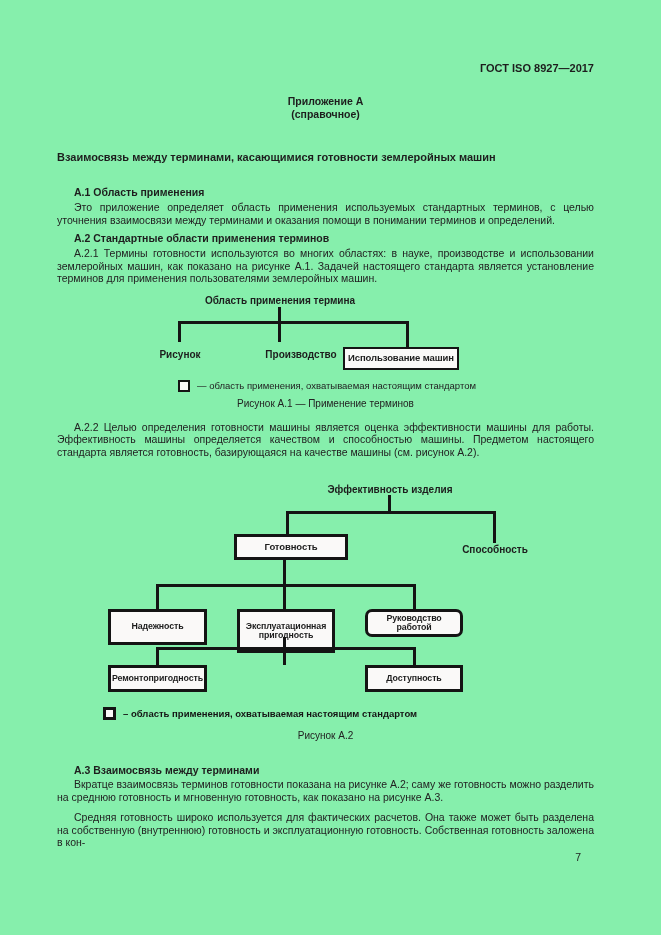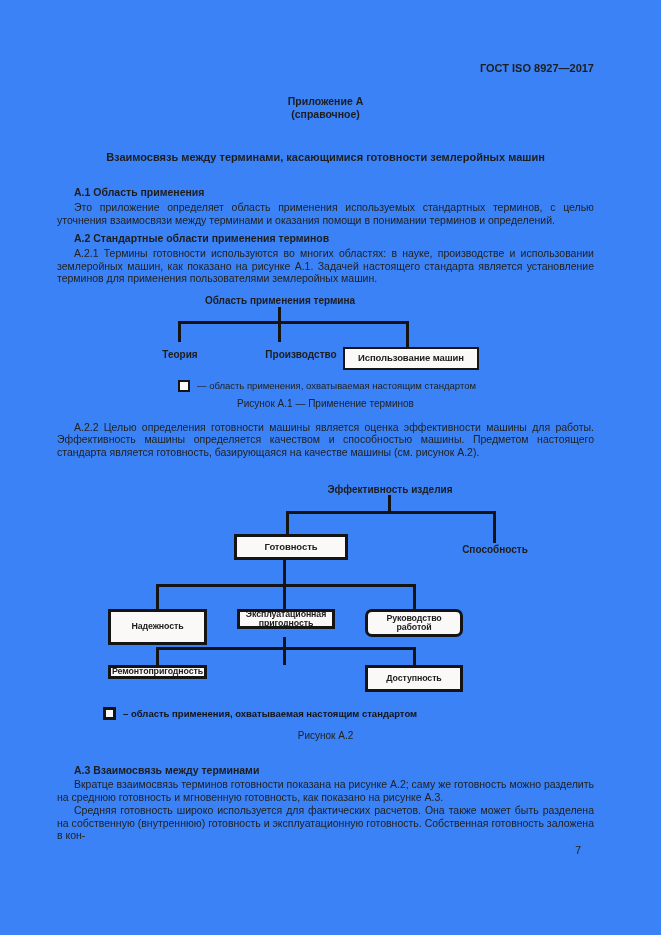--- a/index.html
+++ b/index.html
@@ -1,44 +1,44 @@
 <!DOCTYPE html>
 <html><head>
 <meta charset="utf-8">
 <style>
   * { margin:0; padding:0; box-sizing:border-box; }
   html,body { background:#e8e8e8; }
   .page {
     position:relative;
     width:661px; height:935px;
-    background:#3b82f6;
+    background:#86efac;
     font-family:"Liberation Sans","DejaVu Sans",sans-serif;
     color:#1d1d1d;
     overflow:hidden;
     margin:0 auto;
   }
   .content { padding:0 67px 0 57px; }
 
   .doc-header { margin-top:62px; text-align:right; font-weight:bold; font-size:11px; line-height:13px; }
   .appendix-label { margin-top:20px; text-align:center; font-weight:bold; font-size:10.5px; line-height:13px; }
   .appendix-type  { text-align:center; font-weight:bold; font-size:10.5px; line-height:13px; }
-  .doc-title { margin-top:30px; text-align:center; font-weight:bold; font-size:11px; line-height:13px; }
+  .doc-title { margin-top:30px; text-align:left; font-weight:bold; font-size:11px; line-height:13px; }
 
   .heading { font-weight:bold; font-size:10.5px; line-height:13px; margin-left:17px; }
   .h-a1  { margin-top:22px; }
   .h-a2  { margin-top:6px; }
   .h-a3  { margin-top:19px; }
   .h-a31 { margin-top:2px; }
 
   .para { font-size:10.5px; line-height:12.5px; text-align:justify; text-indent:17px; color:#222; }
   .p-a1  { margin-top:2px; }
   .p-a21 { margin-top:2px; }
   .p-a22 { margin-top:8px; }
   .p-a31a{ margin-top:1px; }
-  .p-a31b{ margin-top:1px; }
+  .p-a31b{ margin-top:8px; }
 
   .figure { position:relative; width:537px; }
   .fig1 { margin-top:7px;  height:121px; }
   .fig2 { margin-top:24px; height:263px; }
 
   .vl, .hl { position:absolute; background:#141414; }
 
   .node-label { position:absolute; transform:translateX(-50%); font-weight:bold; font-size:10px; white-space:nowrap; }
 
   .bx { position:absolute; background:#faf9f8; border:3px solid #141414;
@@ -78,23 +78,23 @@
     <div class="heading h-a2">А.2 Стандартные области применения терминов</div>
     <p class="para p-a21">А.2.1 Термины готовности используются во многих областях: в науке, производстве и использовании землеройных машин, как показано на рисунке А.1. Задачей настоящего стандарта является установление терминов для применения пользователями землеройных машин.</p>
 
     <div class="figure fig1">
       <div class="node-label" style="left:223px; top:3px;">Область применения термина</div>
       <div class="vl" style="left:221px; top:15px; width:3px; height:15px;"></div>
       <div class="hl" style="left:121px; top:29px; width:231px; height:3px;"></div>
       <div class="vl" style="left:121px; top:29px; width:3px; height:21px;"></div>
       <div class="vl" style="left:221px; top:29px; width:3px; height:21px;"></div>
       <div class="vl" style="left:349px; top:29px; width:3px; height:27px;"></div>
-      <div class="node-label" style="left:123px; top:57px;">Теория</div>
+      <div class="node-label" style="left:123px; top:57px;">Рисунок</div>
       <div class="node-label" style="left:224px; top:57px;padding-left:40px;">Производство</div>
-      <div class="bx bx-thin" style="left:286px; top:55px; width:136px; height:23px;">Использование машин</div>
+      <div class="bx bx-thin" style="left:286px; top:55px; width:116px; height:23px;">Использование машин</div>
       <div class="legend" style="left:121px; top:88px;">
         <span class="legend-square"></span>
         <span class="legend-text">— область применения, охватываемая настоящим стандартом</span>
       </div>
       <div class="fig-caption" style="top:106px;">Рисунок А.1 — Применение терминов</div>
     </div>
 
     <p class="para p-a22">А.2.2 Целью определения готовности машины является оценка эффективности машины для работы. Эффективность машины определяется качеством и способностью машины. Предметом настоящего стандарта является готовность, базирующаяся на качестве машины (см. рисунок А.2).</p>
 
     <div class="figure fig2">
@@ -104,28 +104,28 @@
       <div class="vl" style="left:229px; top:29px; width:3px; height:25px;"></div>
       <div class="vl" style="left:436px; top:29px; width:3px; height:32px;"></div>
       <div class="bx bx-g" style="left:177px; top:52px; width:114px; height:26px;">Готовность</div>
       <div class="node-label" style="left:438px; top:62px;">Способность</div>
       <div class="vl" style="left:226px; top:78px; width:3px; height:26px;"></div>
       <div class="hl" style="left:99px; top:102px; width:260px; height:3px;"></div>
       <div class="vl" style="left:99px;  top:102px; width:3px; height:25px;"></div>
       <div class="vl" style="left:226px; top:102px; width:3px; height:25px;"></div>
       <div class="vl" style="left:356px; top:102px; width:3px; height:25px;"></div>
       <div class="bx" style="left:51px;  top:127px; width:99px; height:36px;">Надежность</div>
-      <div class="bx" style="left:180px; top:127px; width:98px; height:20px;">Эксплуатационная пригодность</div>
+      <div class="bx" style="left:180px; top:127px; width:98px; height:44px;">Эксплуатационная пригодность</div>
       <div class="bx" style="left:308px; top:127px; width:98px; height:28px;border-radius:7px;">Руководство работой</div>
       <div class="vl" style="left:226px; top:155px; width:3px; height:12px;"></div>
       <div class="hl" style="left:99px; top:165px; width:260px; height:3px;"></div>
       <div class="vl" style="left:99px;  top:165px; width:3px; height:18px;"></div>
       <div class="vl" style="left:226px; top:165px; width:3px; height:18px;"></div>
       <div class="vl" style="left:356px; top:165px; width:3px; height:18px;"></div>
-      <div class="bx" style="left:51px;  top:183px; width:99px; height:14px;">Ремонтопригодность</div>
+      <div class="bx" style="left:51px;  top:183px; width:99px; height:27px;">Ремонтопригодность</div>
       <div class="bx" style="left:308px; top:183px; width:98px; height:27px;">Доступность</div>
       <div class="legend" style="left:46px; top:225px;">
         <span class="legend-square thick"></span>
         <span class="legend-text bold">– область применения, охватываемая настоящим стандартом</span>
       </div>
       <div class="fig-caption" style="top:248px;">Рисунок А.2</div>
     </div>
 
     <div class="heading h-a3">А.3 Взаимосвязь между терминами</div>
     <p class="para p-a31a">Вкратце взаимосвязь терминов готовности показана на рисунке А.2; саму же готовность можно разделить на среднюю готовность и мгновенную готовность, как показано на рисунке А.3.</p>

